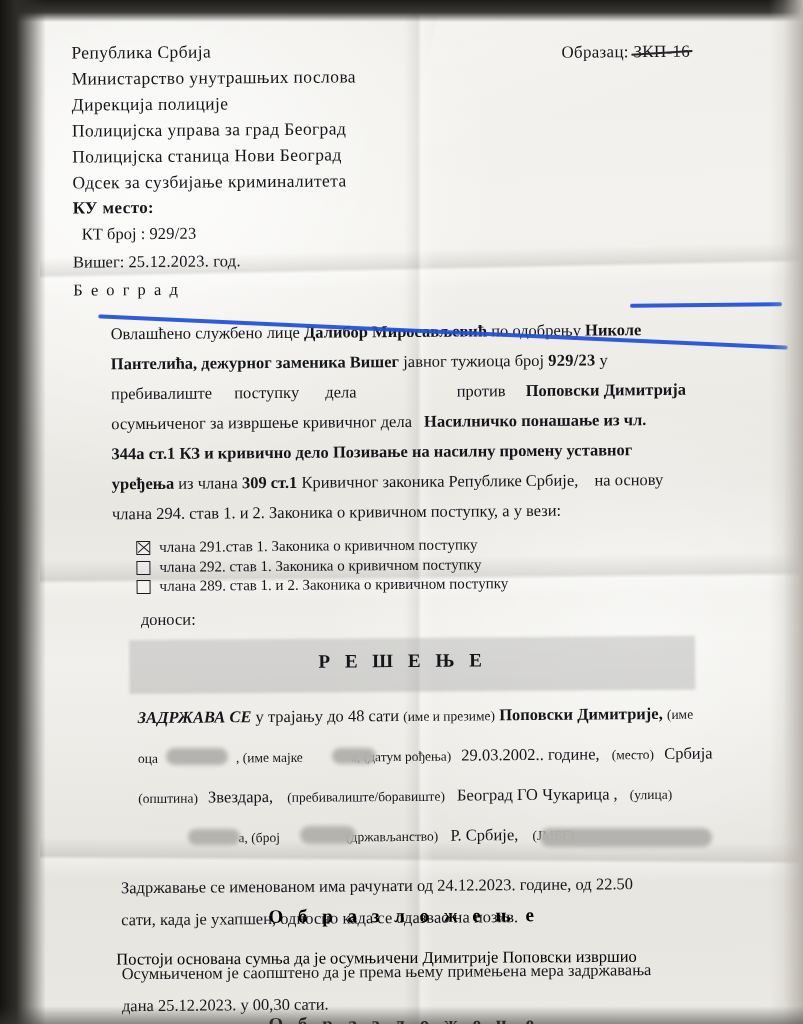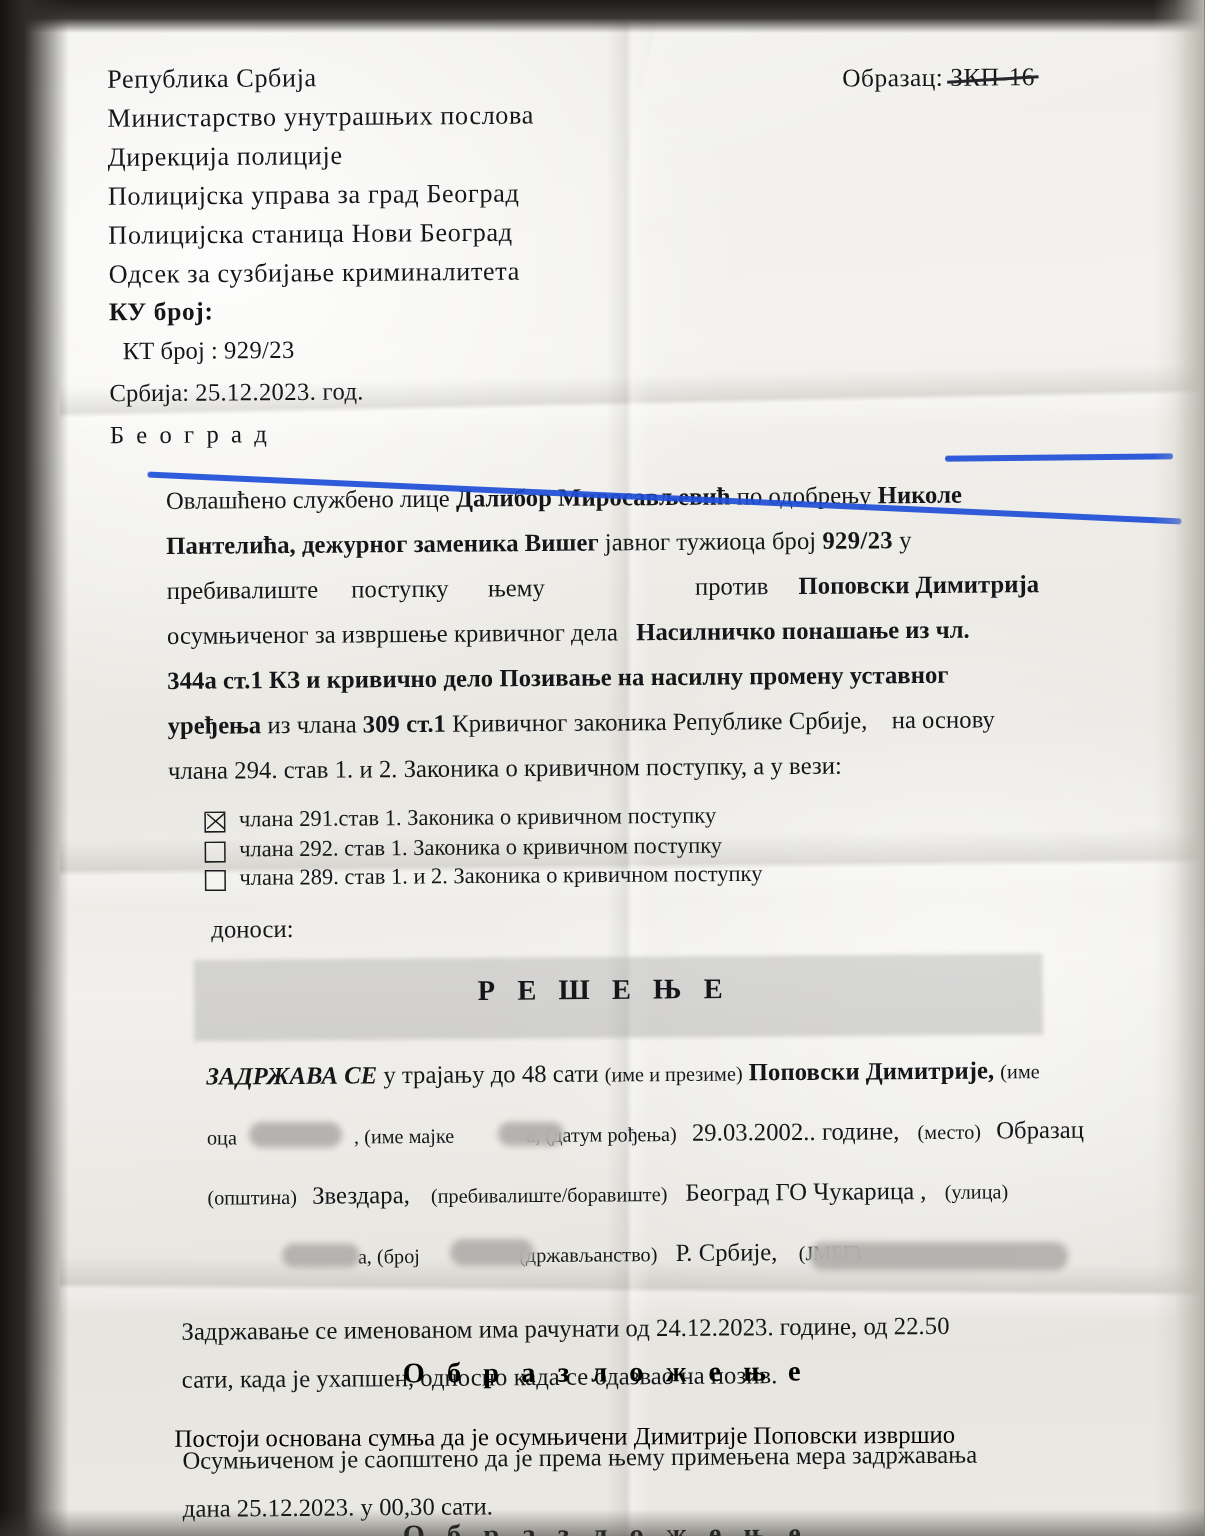--- a/index.html
+++ b/index.html
@@ -187,47 +187,47 @@
     <div class="hdr" style="top:92px">Дирекција полиције</div>
     <div class="hdr" style="top:118px">Полицијска управа за град Београд</div>
     <div class="hdr" style="top:144px">Полицијска станица Нови Београд</div>
     <div class="hdr" style="top:170px">Одсек за сузбијање криминалитета</div>
 
     <div class="form-code">
       <span>Образац:</span>
       <span class="struck">ЗКП-16</span>
     </div>
 
-    <div class="hdr bold" style="top:196px; font-size:17px">КУ број:</div>
+    <div class="hdr bold" style="top:196px; font-size:17px">КУ место:</div>
     <div class="line-abs" style="left:84px; top:222px">
       <span>КТ број :</span>
       <span class="mono-num">929/23</span>
     </div>
     <div class="line-abs" style="left:75px; top:250px">
-      <span>Србија:</span>
+      <span>Вишег:</span>
       <span class="mono-num">25.12.2023. год.</span>
     </div>
     <div class="line-abs" style="left:75px; top:278px; letter-spacing:2px">Б е о г р а д</div>
 
     <div class="line-abs" style="left:112px; top:322px; width:600px; white-space:normal;">
       <span>Овлашћено службено лице</span>
       <span class="bold">Далибор Миросављевић</span>
       <span>по одобрењу</span>
       <span class="bold">Николе</span>
     </div>
     <div class="line-abs" style="left:112px; top:352px;">
       <span class="bold">Пантелића, дежурног заменика Вишег</span>
       <span>јавног тужиоца број</span>
       <span class="bold mono-num">929/23</span>
       <span>у</span>
     </div>
     <div class="line-abs" style="left:112px; top:382px;">
       <span>пребивалиште</span>
       <span style="padding-left:18px">поступку</span>
-      <span style="padding-left:22px">њему</span>
+      <span style="padding-left:22px">дела</span>
       <span style="padding-left:96px">против</span>
       <span class="bold" style="padding-left:16px">Поповски Димитрија</span>
     </div>
     <div class="line-abs" style="left:112px; top:412px;">
       <span>осумњиченог за извршење кривичног дела</span>
       <span class="bold" style="padding-left:8px">Насилничко понашање из чл.</span>
     </div>
     <div class="line-abs" style="left:112px; top:442px;">
       <span class="bold">344а ст.1 КЗ</span>
       <span class="bold">и кривично дело</span>
@@ -269,21 +269,21 @@
       <span class="small">(име и презиме)</span>
       <span class="bold">Поповски Димитрије,</span>
       <span class="small">(име</span>
     </div>
     <div class="line-abs" style="left:136px; top:746px;">
       <span class="small">оца</span>
       <span style="padding-left:74px" class="small">, (име мајке</span>
       <span style="padding-left:44px" class="small">а, (датум рођења)</span>
       <span style="padding-left:6px">29.03.2002.. године,</span>
       <span style="padding-left:8px" class="small">(место)</span>
-      <span style="padding-left:6px">Образац</span>
+      <span style="padding-left:6px">Србија</span>
     </div>
     <div class="line-abs" style="left:136px; top:786px;">
       <span class="small">(општина)</span>
       <span style="padding-left:6px">Звездара,</span>
       <span style="padding-left:10px" class="small">(пребивалиште/боравиште)</span>
       <span style="padding-left:8px">Београд ГО Чукарица ,</span>
       <span style="padding-left:8px" class="small">(улица)</span>
     </div>
     <div class="line-abs" style="left:136px; top:826px;">
       <span style="padding-left:100px" class="small">а, (број</span>

